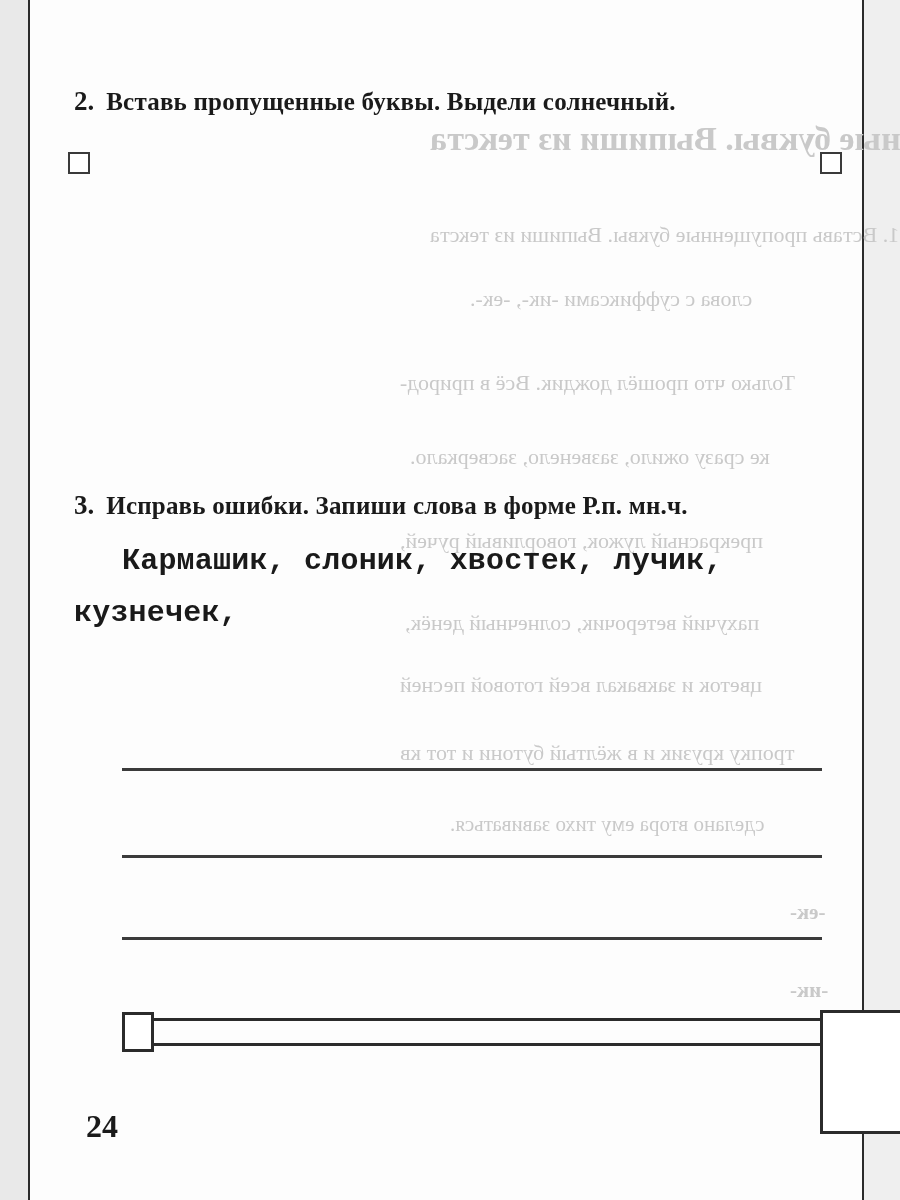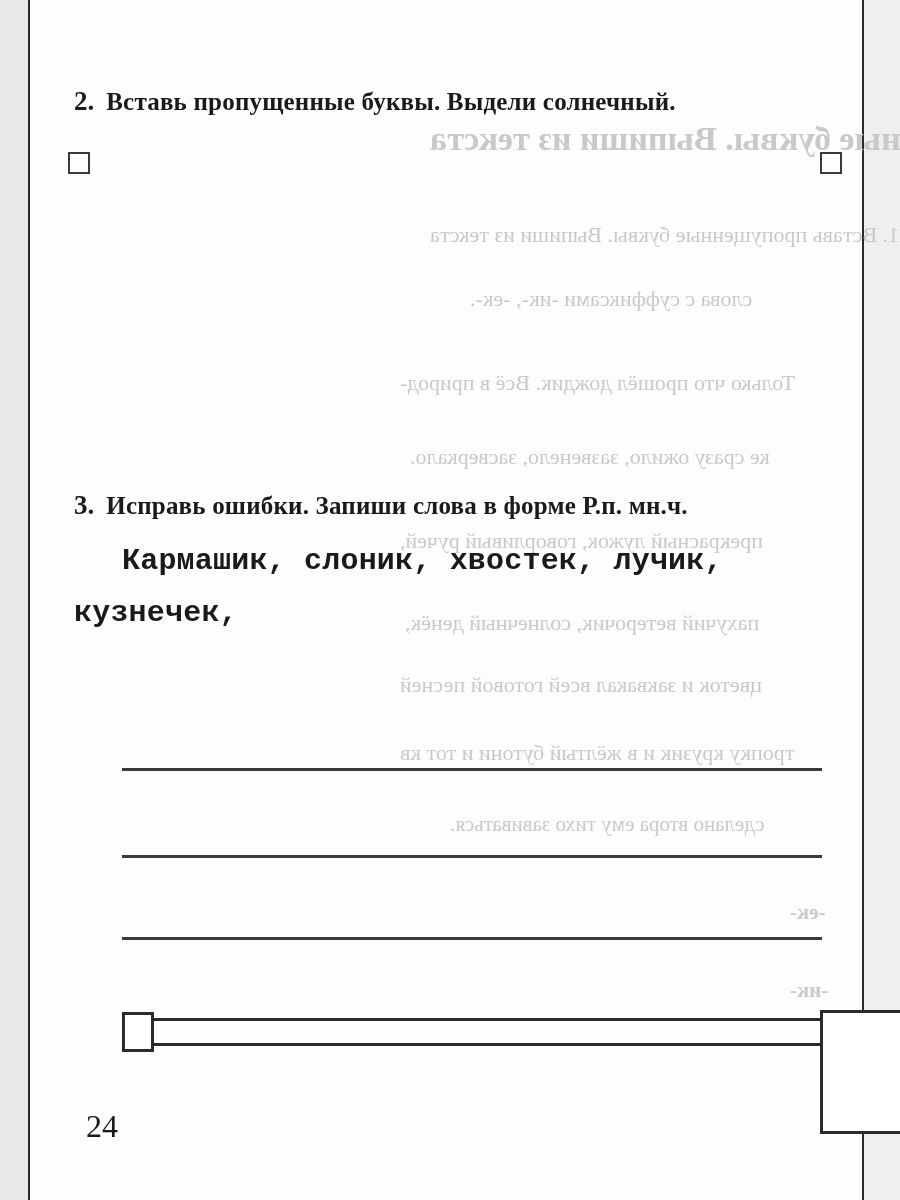--- a/index.html
+++ b/index.html
@@ -158,21 +158,21 @@
     font-family: "Liberation Serif", serif;
     font-weight: bold;
     font-size: 29px;
     letter-spacing: 0.5px;
   }
   .page-num {
     position: absolute;
     left: 26px;
     top: 1108px;
     font-family: "Liberation Serif", serif;
-    font-weight: normal;
+    font-weight: bold;
     font-size: 32px;
   }
 </style>
 </head>
 <body>
 
 <div class="page">
 
   <div class="edge-shade-left"></div>
   <div class="edge-shade-right"></div>

